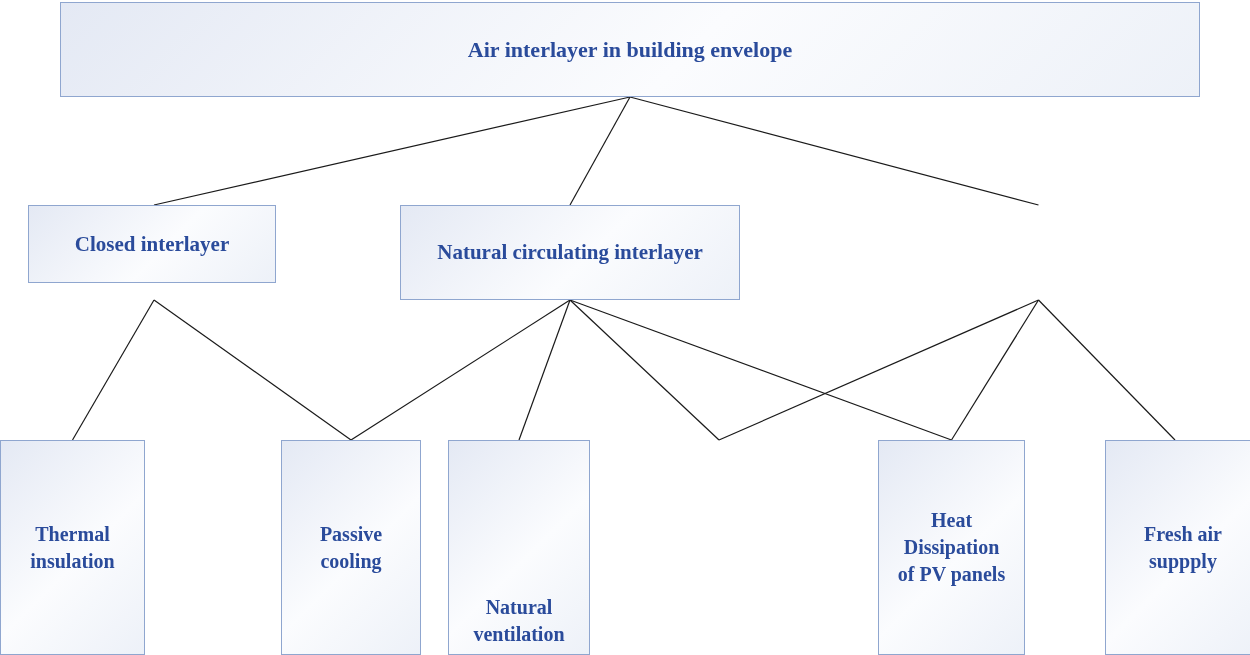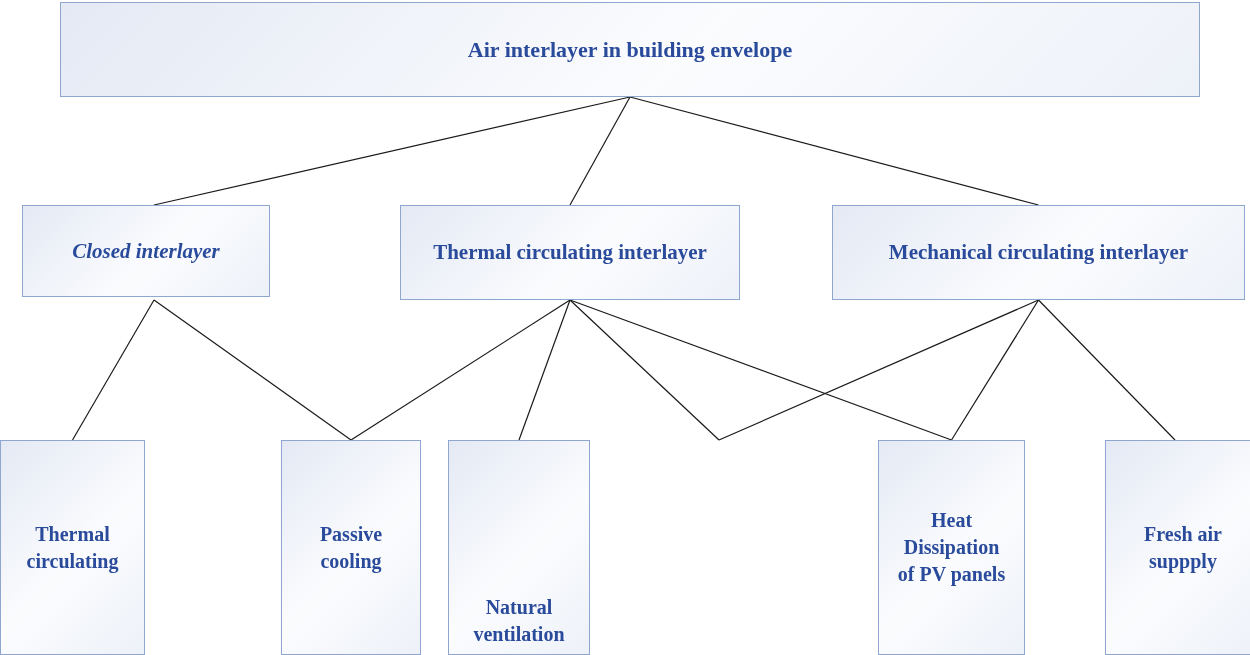--- a/index.html
+++ b/index.html
@@ -31,21 +31,21 @@
     color: #2a4b9b;
     font-weight: bold;
     display: flex;
     align-items: center;
     justify-content: center;
     text-align: center;
     line-height: 1.35;
     padding: 6px 16px;
   }
   .n-root       { left: 60px;   top: 2px;   width: 1140px; height: 95px;  font-size: 22px; }
-  .n-closed     { left: 22px;   top: 205px; width: 248px;  height: 92px;  font-size: 21px; font-style: italic; }
+  .n-closed     { left: 28px;   top: 205px; width: 248px;  height: 78px;  font-size: 21px; }
   .n-natural    { left: 400px;  top: 205px; width: 340px;  height: 95px;  font-size: 21px; }
   .n-mechanical { left: 832px;  top: 205px; width: 413px;  height: 95px;  font-size: 21px; }
   .leaf         { top: 440px;   height: 215px; font-size: 20px; }
   .n-thermal    { left: 0px;    width: 145px; }
   .n-passive    { left: 281px;  width: 140px; }
   .n-ventilation{ left: 448px;  width: 142px; align-items: flex-end; }
   .n-hotair     { left: 648px;  width: 142px; }
   .n-pv         { left: 878px;  width: 147px; }
   .n-fresh      { left: 1105px; width: 156px; }
 </style>
@@ -71,29 +71,26 @@
 
   <div class="node n-root">
     <span>Air interlayer in building envelope</span>
   </div>
 
   <div class="node n-closed">
     <span>Closed interlayer</span>
   </div>
 
   <div class="node n-natural">
-    <span>Thermal circulating interlayer</span>
+    <span>Natural circulating interlayer</span>
   </div>
 
-  <div class="node n-mechanical">
-    <span>Mechanical circulating interlayer</span>
-  </div>
 
   <div class="node leaf n-thermal">
-    <span>Thermal circulating</span>
+    <span>Thermal insulation</span>
   </div>
 
   <div class="node leaf n-passive">
     <span>Passive cooling</span>
   </div>
 
   <div class="node leaf n-ventilation">
     <span>Natural ventilation</span>
   </div>
 

